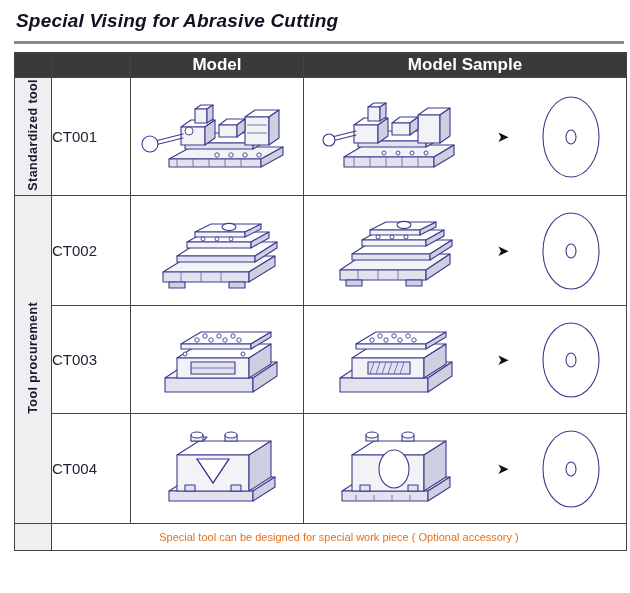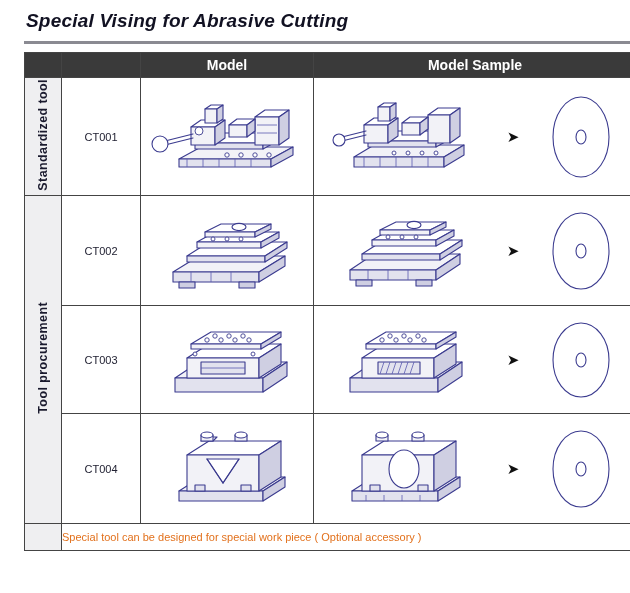--- a/index.html
+++ b/index.html
@@ -12,21 +12,21 @@
     background: #ffffff;
     font-family: "Liberation Sans", sans-serif;
     color: #1a1a2e;
     overflow: hidden;
   }
   .page {
     position: relative;
     width: 623px;
     height: 593px;
     box-sizing: border-box;
-    padding: 8px 10px 0 24px;
+    padding: 8px 10px 0 14px;
   }
   
   .title-wrap {
     padding: 2px 0 6px 2px;
   }
   .title {
     font-size: 19px;
     font-weight: bold;
     font-style: italic;
     letter-spacing: 0.2px;
@@ -47,21 +47,21 @@
     border: 1px solid #3a3a3a;
   }
   table.matrix td, table.matrix th {
     border: 1px solid #444444;
     padding: 0;
     vertical-align: middle;
   }
   thead th {
     background: #3a3a3a;
     color: #ffffff;
-    font-size: 14px;
+    font-size: 17px;
     font-weight: bold;
     height: 24px;
     text-align: center;
   }
   thead th.blank-a { width: 36px; background: #3a3a3a; }
   thead th.blank-b { width: 78px; background: #3a3a3a; }
   th.col-model { width: 172px; }
   th.col-sample { width: 322px; }
 
   td.side-label {
@@ -74,37 +74,36 @@
     transform: rotate(180deg);
     font-size: 12.5px;
     font-weight: bold;
     letter-spacing: 0.4px;
     white-space: nowrap;
     display: inline-block;
     line-height: 1;
   }
   td.model-code {
     background: #ffffff;
-    text-align: center;
-    font-size: 11px;
+    font-size: 15px;
     color: #222233;
     width: 78px;
   }
   td.cell-art {
     background: #ffffff;
     text-align: center;
   }
   .row1 { height: 118px; }
   .row2 { height: 110px; }
   .row3 { height: 108px; margin-left: 21px; }
   .row4 { height: 110px; }
 
   td.footnote {
     background: #ffffff;
-    text-align: left;
+    text-align: center;
     padding: 6px 10px 6px 0;
     font-size: 11px;
     color: #e2711d;
     height: 26px;
   }
 
   
   .art {
     display: block;
     margin: 0 auto;

